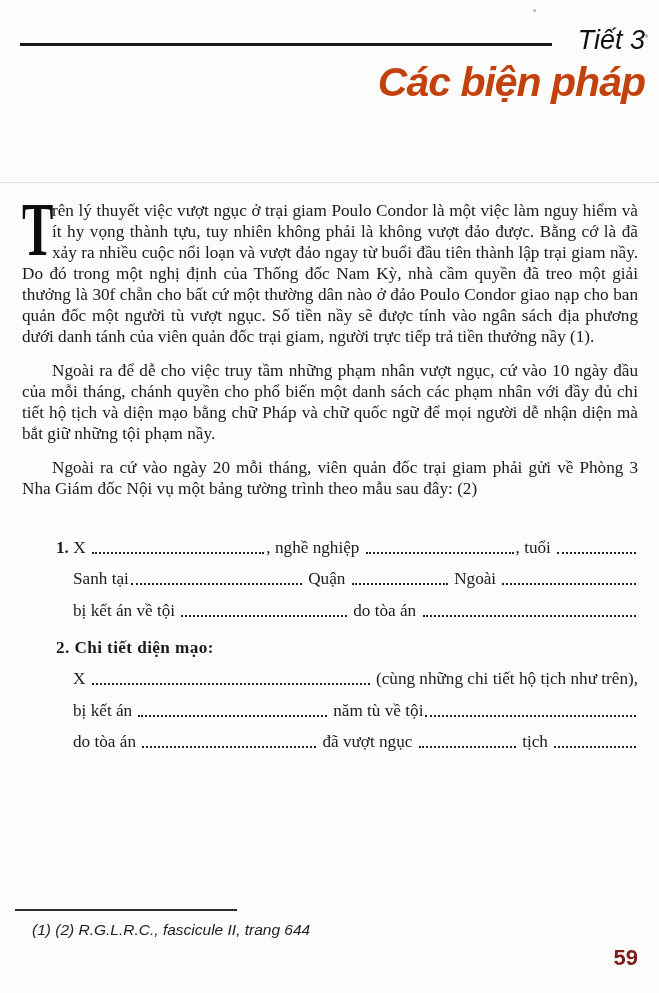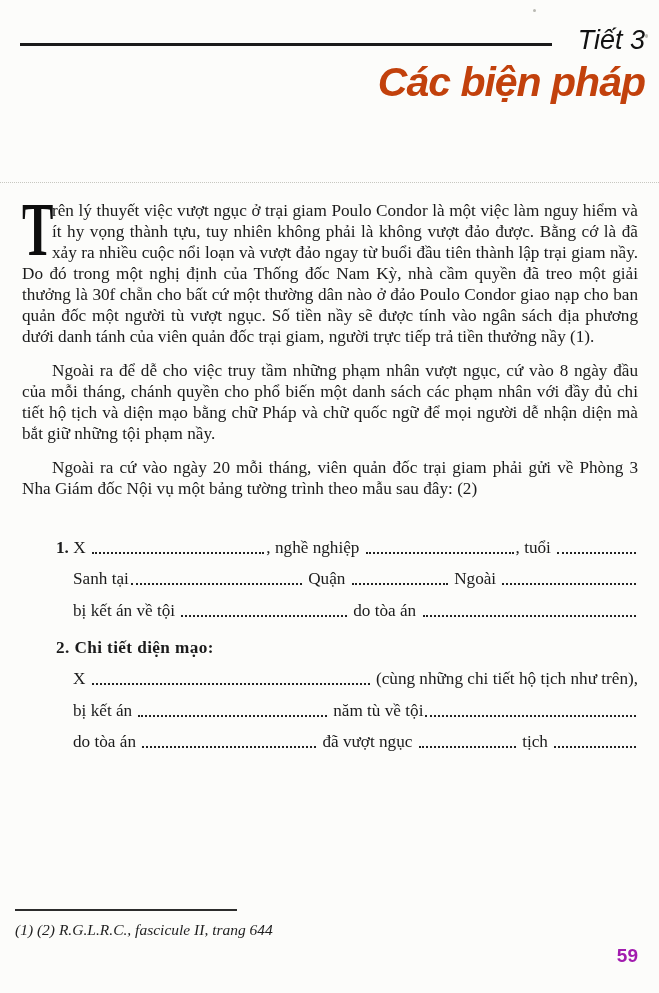--- a/index.html
+++ b/index.html
@@ -72,28 +72,28 @@
     height:37px;
     display:flex;align-items:flex-end;
     letter-spacing:.4px;
   }
   
   .footnote-rule{
     position:absolute;left:15px;top:909px;
     width:222px;border-top:2.5px solid #2c2c2c;
   }
   .footnote{
-    position:absolute;left:15px;top:921px;
-    font-family:Liberation Serif, serif;
+    position:absolute;left:32px;top:921px;
+    font-family:Liberation Sans, sans-serif;
     font-style:italic;font-size:15.5px;color:#1f1f1f;
   }
   .page-num{
     position:absolute;right:21px;top:945px;
     font-family:"Liberation Sans","DejaVu Sans",sans-serif;
-    font-weight:bold;font-size:19px;color:#a21caf;
+    font-weight:bold;font-size:22px;color:#7f1d1d;
   }
   .speck{position:absolute;background:#b9b9b2;border-radius:50%;}
 </style>
 </head>
 <body>
 
 <div class="page">
 
   <div class="header-row">
     <div class="header-rule"></div>
@@ -104,21 +104,21 @@
     <div>Các biện pháp</div>
   </div>
 
   <div class="scan-rule"></div>
 
   <div class="body">
     <p class="para">
       <span class="dropcap">T</span>
       <span>rên lý thuyết việc vượt ngục ở trại giam Poulo Condor là một việc làm nguy hiểm và ít hy vọng thành tựu, tuy nhiên không phải là không vượt đảo được. Bằng cớ là đã xảy ra nhiều cuộc nổi loạn và vượt đảo ngay từ buổi đầu tiên thành lập trại giam nầy. Do đó trong một nghị định của Thống đốc Nam Kỳ, nhà cầm quyền đã treo một giải thưởng là 30f chẵn cho bất cứ một thường dân nào ở đảo Poulo Condor giao nạp cho ban quản đốc một người tù vượt ngục. Số tiền nầy sẽ được tính vào ngân sách địa phương dưới danh tánh của viên quản đốc trại giam, người trực tiếp trả tiền thưởng nầy (1).</span>
     </p>
-    <p class="para spaced">Ngoài ra để dễ cho việc truy tầm những phạm nhân vượt ngục, cứ vào 8 ngày đầu của mỗi tháng, chánh quyền cho phổ biến một danh sách các phạm nhân với đầy đủ chi tiết hộ tịch và diện mạo bằng chữ Pháp và chữ quốc ngữ để mọi người dễ nhận diện mà bắt giữ những tội phạm nầy.</p>
+    <p class="para spaced">Ngoài ra để dễ cho việc truy tầm những phạm nhân vượt ngục, cứ vào 10 ngày đầu của mỗi tháng, chánh quyền cho phổ biến một danh sách các phạm nhân với đầy đủ chi tiết hộ tịch và diện mạo bằng chữ Pháp và chữ quốc ngữ để mọi người dễ nhận diện mà bắt giữ những tội phạm nầy.</p>
     <p class="para spaced">Ngoài ra cứ vào ngày 20 mỗi tháng, viên quản đốc trại giam phải gửi về Phòng 3 Nha Giám đốc Nội vụ một bảng tường trình theo mẫu sau đây: (2)</p>
   </div>
 
   <div class="form">
     <div>
         <div class="form-line">
           <span class="lbl bold">1. </span>
           <span class="lbl">X </span>
           <span class="leader" style="flex-grow: 3.5;"></span>
           <span class="lbl">, nghề nghiệp </span>

